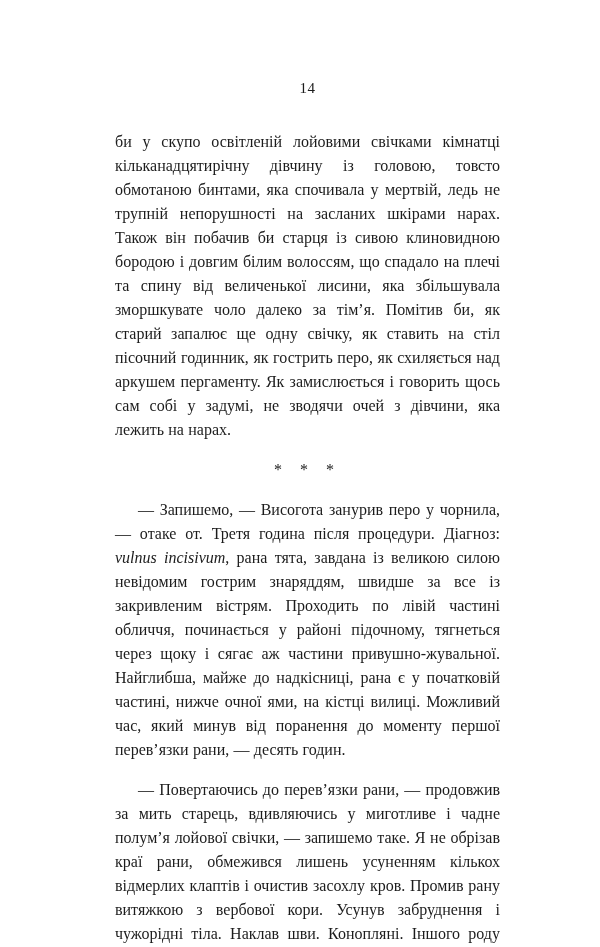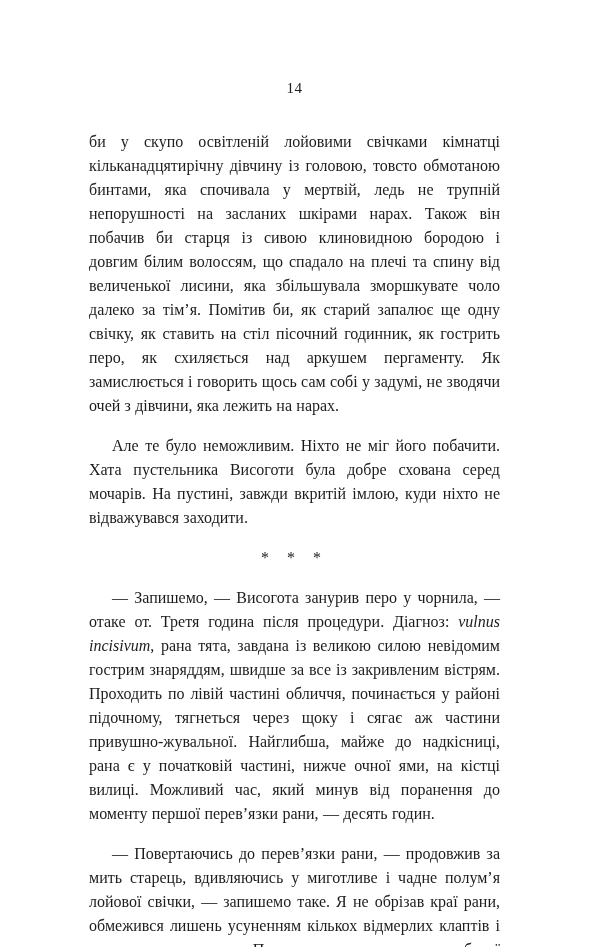--- a/index.html
+++ b/index.html
@@ -6,21 +6,21 @@
     margin: 0;
     padding: 0;
     background: #ffffff;
   }
   .page {
     position: relative;
     width: 600px;
     height: 947px;
     box-sizing: border-box;
     background: #ffffff;
-    padding: 76px 84px 0 73px;
+    padding: 76px 84px 0 99px;
     font-family: "Liberation Serif", "DejaVu Serif", serif;
     font-size: 16px;
     line-height: 24px;
     color: #1c1c1c;
     overflow: hidden;
   }
   .page-number {
     text-align: center;
     font-size: 15px;
     margin-bottom: 30px;
@@ -51,21 +51,20 @@
 <body>
 
 <div class="page">
 
   <div class="page-number">14</div>
 
   <div class="text-block">
 
     <p class="no-indent">би у скупо освітленій лойовими свічками кімнатці кільканадцятирічну дівчину із головою, товсто обмотаною бинтами, яка спочивала у мертвій, ледь не трупній непорушності на засланих шкірами нарах. Також він побачив би старця із сивою клиновидною бородою і довгим білим волоссям, що спадало на плечі та спину від величенької лисини, яка збільшувала зморшкувате чоло далеко за тім’я. Помітив би, як старий запалює ще одну свічку, як ставить на стіл пісочний годинник, як гострить перо, як схиляється над аркушем пергаменту. Як замислюється і говорить щось сам собі у задумі, не зводячи очей з дівчини, яка лежить на нарах.</p>
 
-    <p>Але те було неможливим. Ніхто не міг його побачити. Хата пустельника Висоготи була добре схована серед мочарів. На пустині, завжди вкритій імлою, куди ніхто не відважувався заходити.</p>
 
     <div class="separator">* * *</div>
 
     <p><span>— Запишемо, — Висогота занурив перо у чорнила, — отаке от. Третя година після процедури. Діагноз: </span><em>vulnus incisivum</em><span>, рана тята, завдана із великою силою невідомим гострим знаряддям, швидше за все із закривленим вістрям. Проходить по лівій частині обличчя, починається у районі підочному, тягнеться через щоку і сягає аж частини привушно-жувальної. Найглибша, майже до надкісниці, рана є у початковій частині, нижче очної ями, на кістці вилиці. Можливий час, який минув від поранення до моменту першої перев’язки рани, — десять годин.</span></p>
 
 
     <p>— Повертаючись до перев’язки рани, — продовжив за мить старець, вдивляючись у миготливе і чадне полум’я лойової свічки, — запишемо таке. Я не обрізав краї рани, обмежився лишень усуненням кількох відмерлих клаптів і очистив засохлу кров. Промив рану витяжкою з вербової кори. Усунув забруднення і чужорідні тіла. Наклав шви. Конопляні. Іншого роду ниток, хай уже</p>
 
   </div>
 </div>

